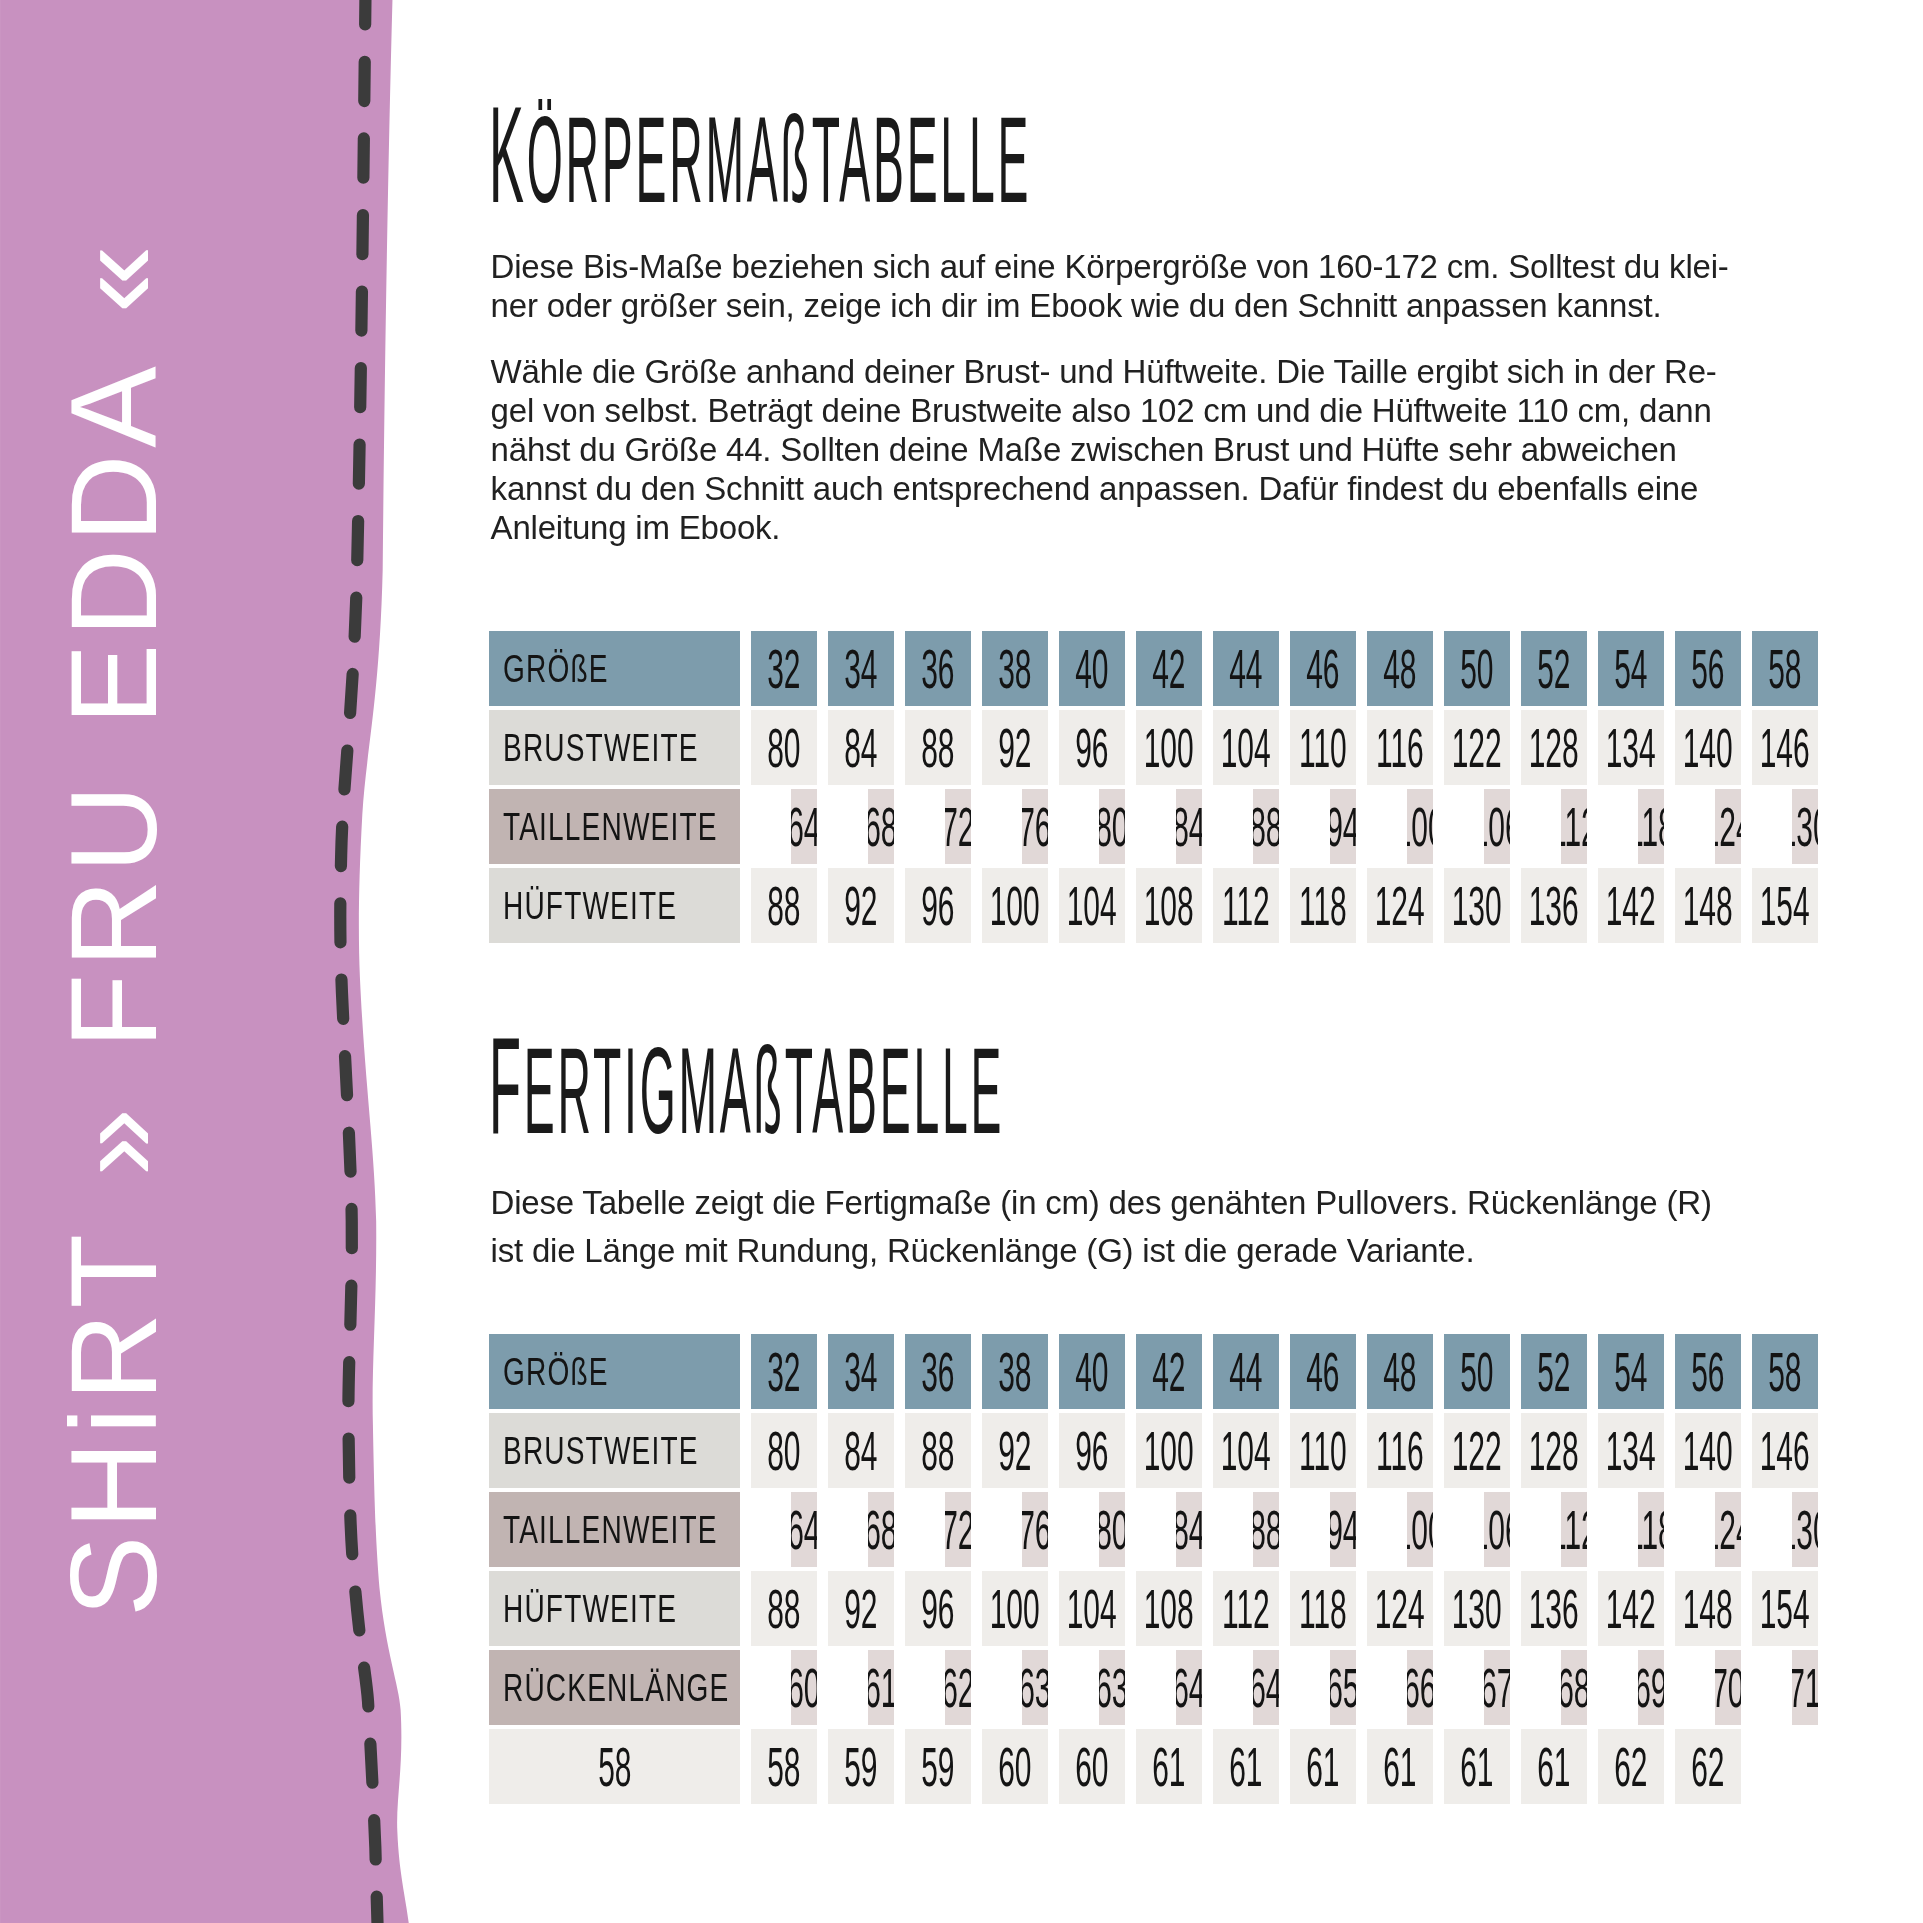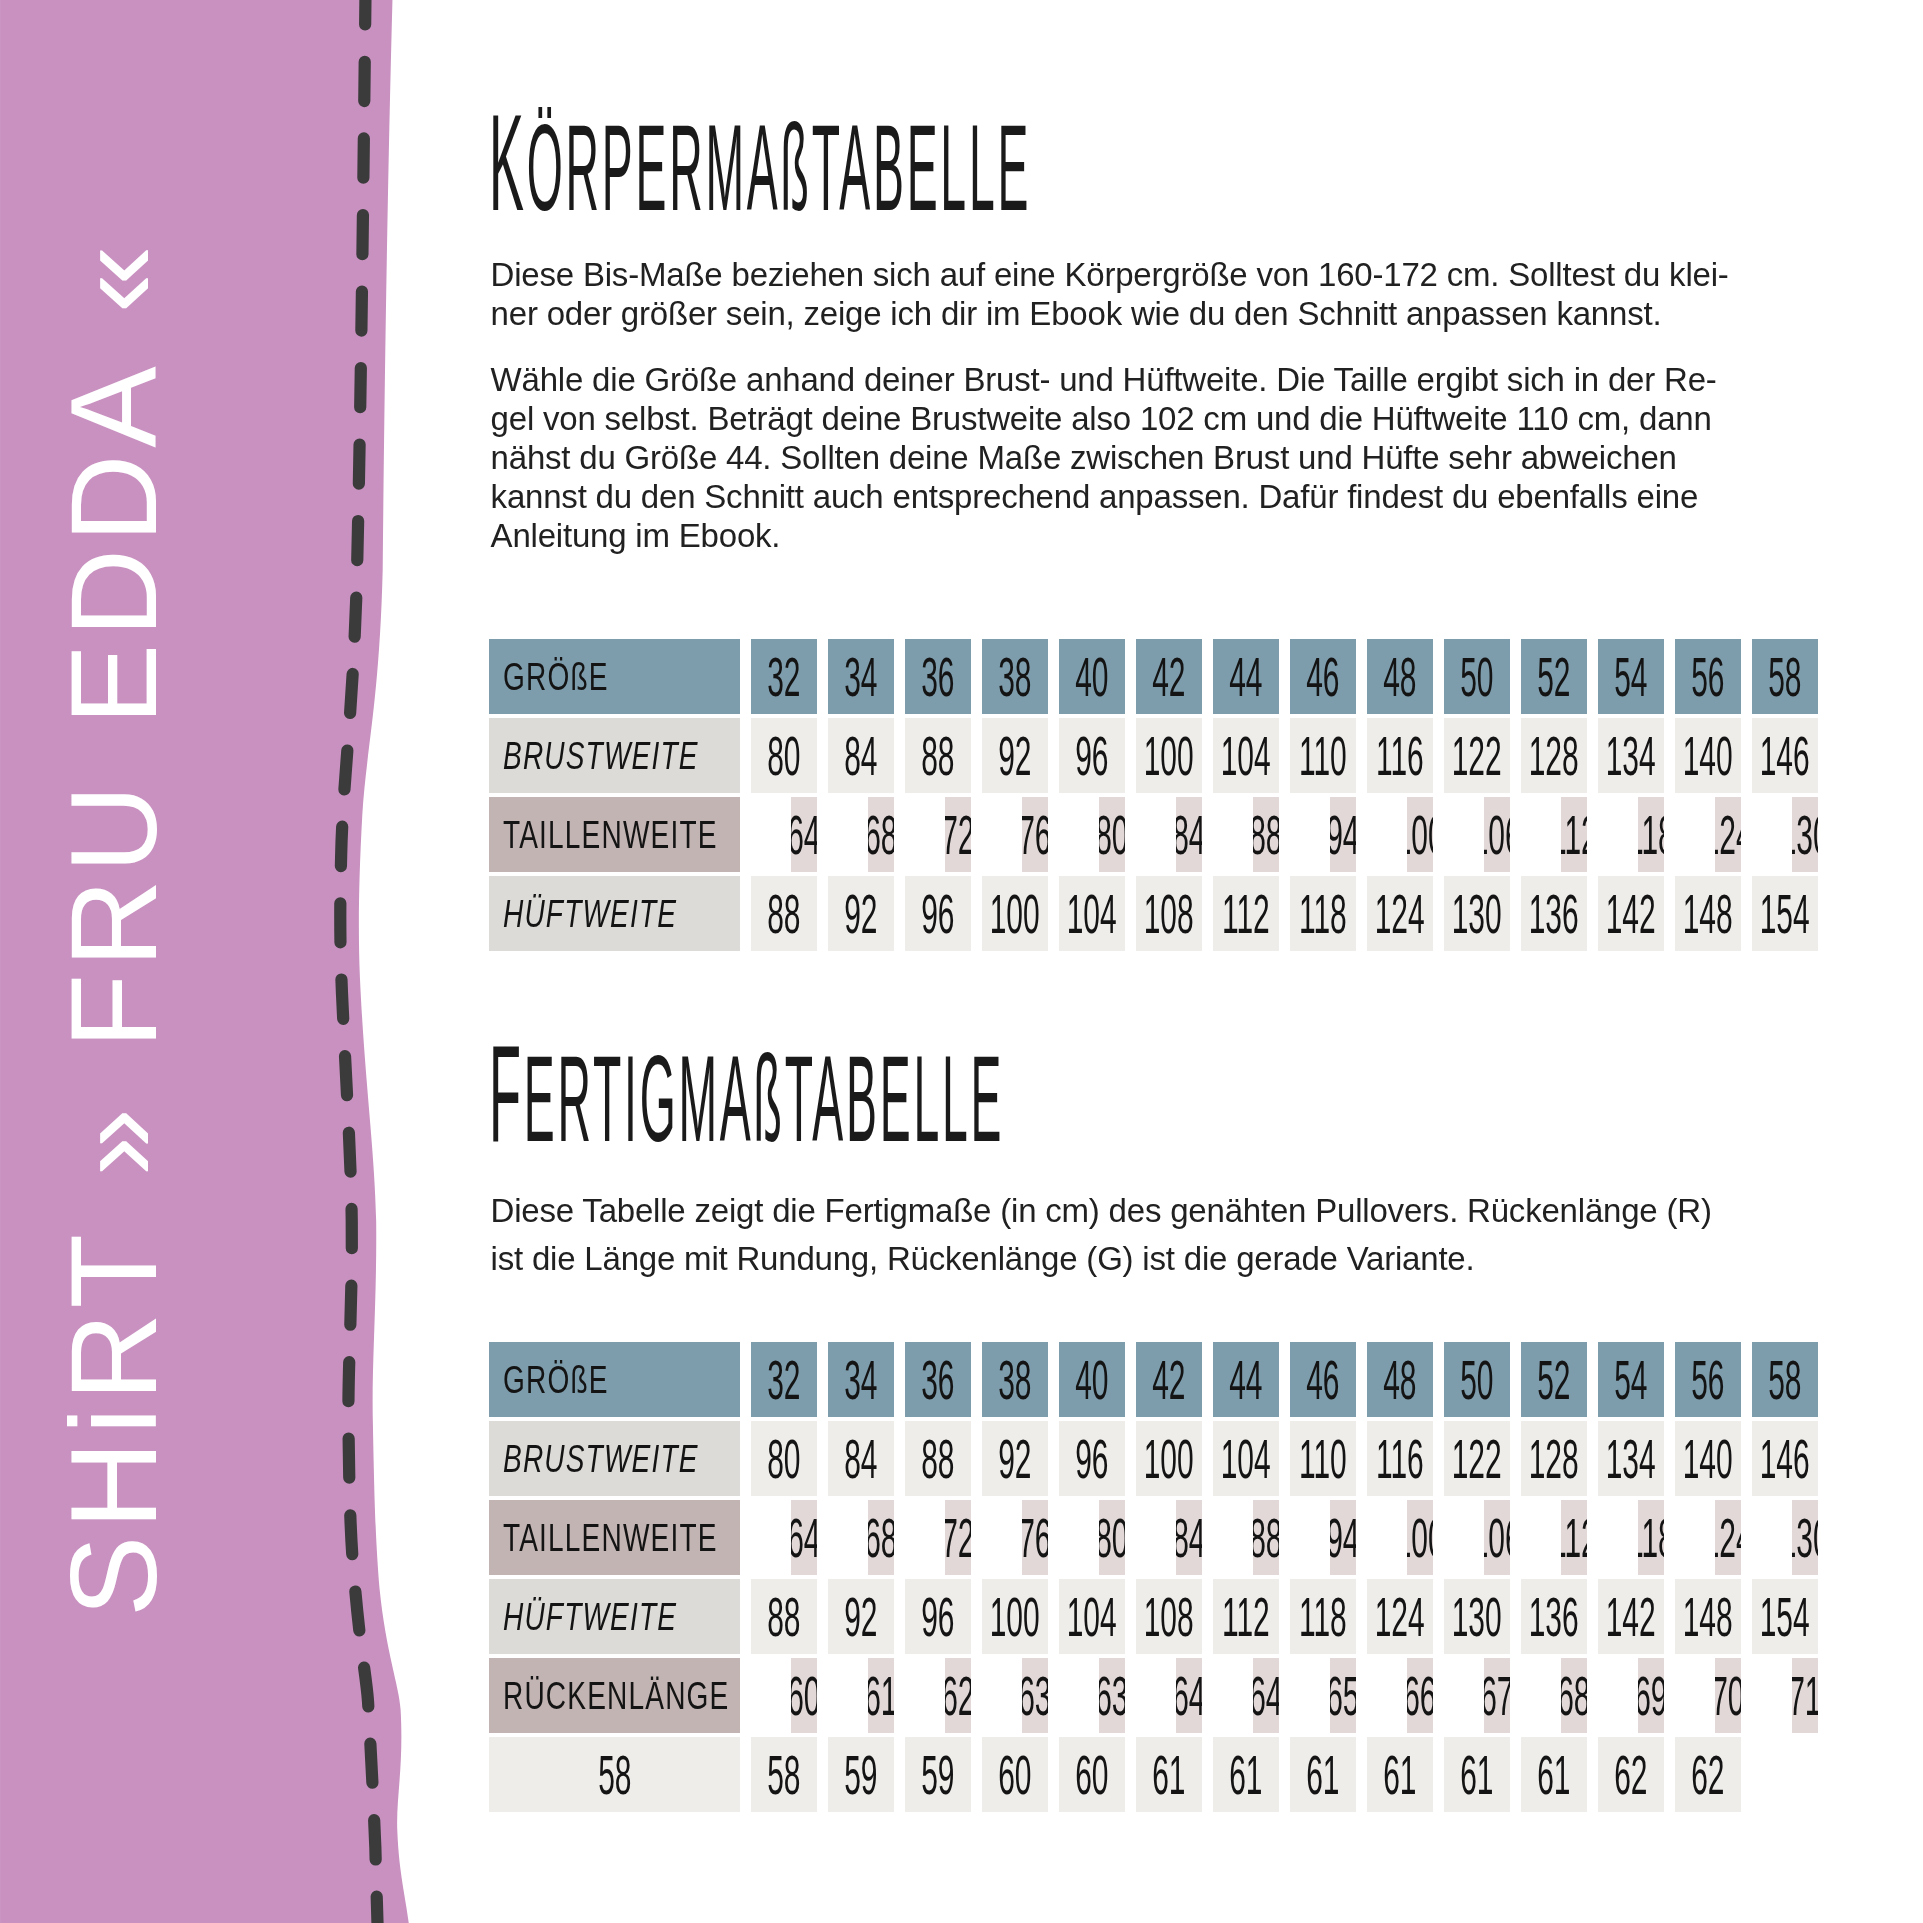--- a/index.html
+++ b/index.html
@@ -17,21 +17,21 @@
             stroke-linecap: round; stroke-dasharray: 48 46; }
   .sidebar-text {
     position: absolute; left: 114px; top: 928px;
     transform: translate(-50%, -50%) rotate(-90deg);
     white-space: nowrap;
     color: var(--sidebar-text, #ffffff);
     font-size: 122px; letter-spacing: 6.5px; word-spacing: 13px;
   }
 
   
-  .content { position: absolute; left: 489px; top: 8px; width: 1435px; height: 1459px; }
+  .content { position: absolute; left: 489px; top: 0; width: 1435px; height: 1459px; }
 
   .heading {
     position: absolute; left: 0; margin: 0;
     font-weight: 400; color: var(--heading-text, #1a1a1a);
     font-size: 122px; line-height: 147px; letter-spacing: 7.3px;
     white-space: nowrap;
     transform: scaleX(0.38); transform-origin: left center;
   }
   .heading::first-letter { font-size: 1.13em; }
   .h1a { top: 81px; }
@@ -49,21 +49,21 @@
     position: absolute; left: 0; width: 1329px;
     display: grid; grid-template-columns: 251px repeat(14, 1fr);
     column-gap: 10.6px; row-gap: 4.1px; grid-auto-rows: 75px;
   }
   .t1 { top: 631px; }
   .t2 { top: 1334px; }
 
   .cell { display: flex; align-items: center; justify-content: center; overflow: hidden; }
   .cell.header { background: var(--header-bg, #7d9cac); }
   .cell.label  { justify-content: flex-start; padding-left: 14px; }
-  .cell.label.gray  { background: var(--label-gray, #dcdbd7); font-style: italic; }
+  .cell.label.gray  { background: var(--label-gray, #dcdbd7); }
   .cell.label.mauve { background: var(--label-mauve, #c1b4b2); align-items: center; }
   .cell.value.gray  { background: var(--value-gray, #efedea); }
   .cell.value.mauve { background: var(--value-mauve, #e1d8d7); margin-left: 40px; }
 
   .cell .glyph { display: inline-block; color: #141414; }
   .cell.num .glyph {
     font-size: 50px;
     transform: scale(0.6, 1.12); transform-origin: center center;
   }
   .cell.label .glyph {

